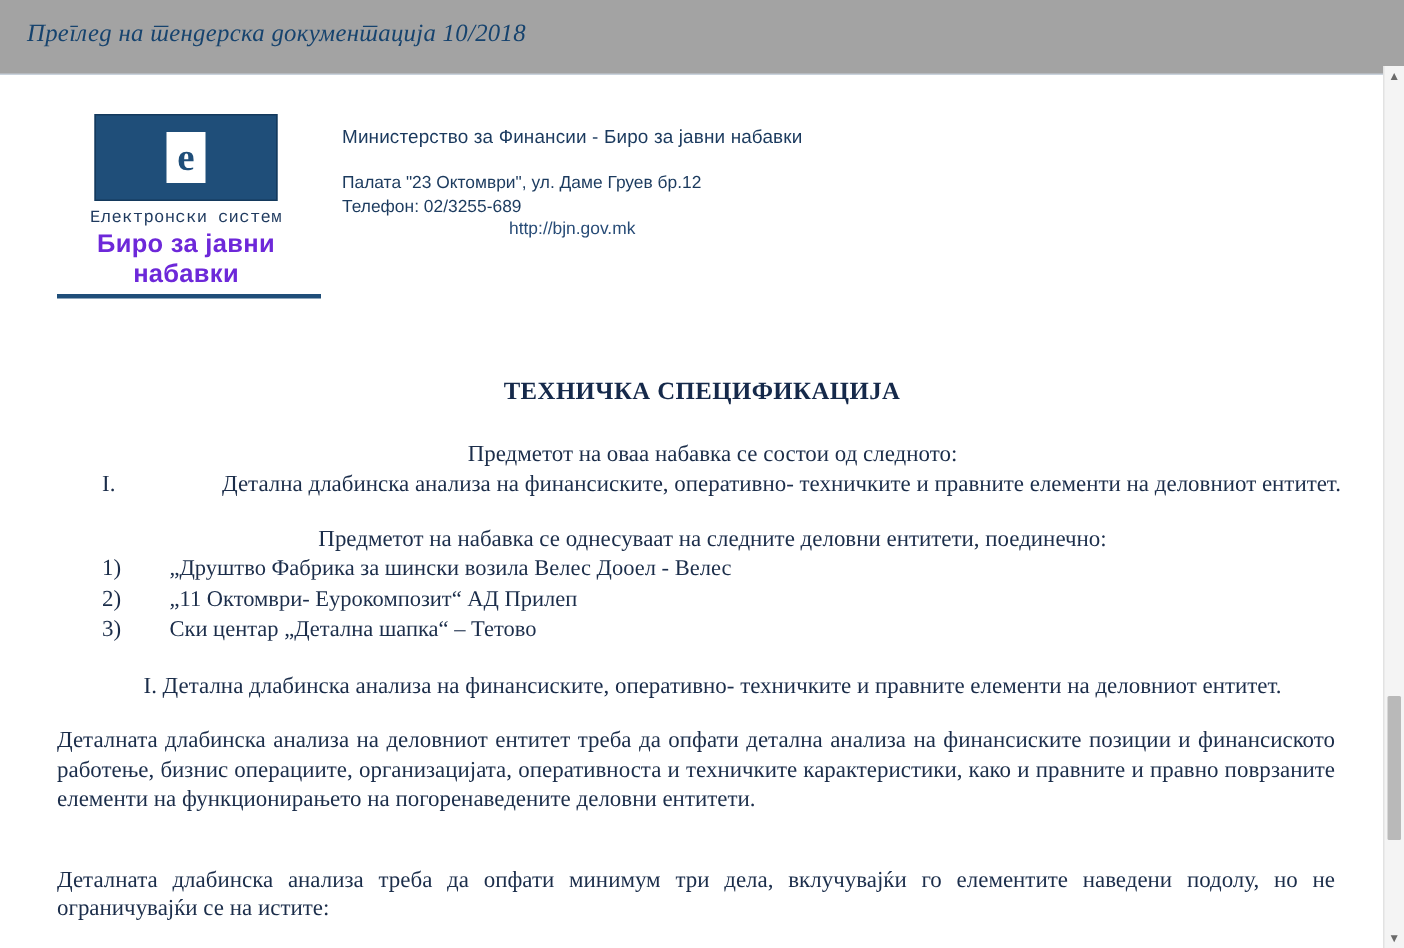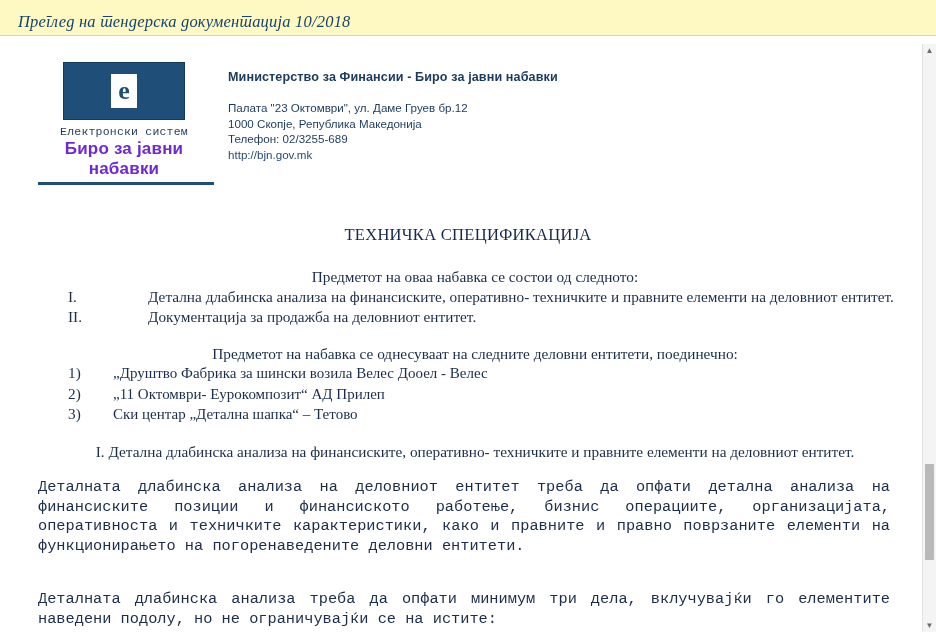--- a/index.html
+++ b/index.html
@@ -10,25 +10,25 @@
   body {
     width: 936px;
     height: 632px;
     font-family: "Liberation Serif", serif;
     overflow: hidden;
     position: relative;
   }
 
   
   .win-header {
-    height: 36px;
+    height: 50px;
     box-sizing: border-box;
     padding: 12px 0 4px 18px;
     border-bottom: 1px solid #c9d2dc;
-    background: #fef9c3;
+    background: #a3a3a3;
   }
   .win-header .title {
     font-family: "Liberation Serif", serif;
     font-style: italic;
     font-size: 16.5px;
     color: #16436e;
     letter-spacing: 0.2px;
   }
 
   
@@ -97,57 +97,57 @@
     margin: 3px auto 0 auto;
   }
 
   .org-block {
     padding-top: 8px;
     font-family: "Liberation Sans", sans-serif;
     color: #1b3a5e;
   }
   .org-title {
     font-size: 12.6px;
-    font-weight: bold;
+    font-weight: normal;
     margin-bottom: 16px;
     letter-spacing: .1px;
   }
   .org-line {
     font-size: 11.6px;
     line-height: 15.5px;
   }
   .org-line.url {
     color: #274b76;
+    text-align: center;
   }
 
   
   .doc-title {
     text-align: center;
     font-family: "Liberation Serif", serif;
     font-size: 16.5px;
-    font-weight: normal;
+    font-weight: bold;
     letter-spacing: .3px;
-    margin: 40px 0 0 0;
+    margin: 52px 0 0 0;
     color: #15294a;
   }
 
   .body-text {
     margin-top: 22px;
     font-size: 15.3px;
     line-height: 19.5px;
     color: #1b2d4a;
   }
   .p {
     margin: 0 0 0 14px;
     text-align: center;
   }
   .p.just {
     text-align: justify;
     margin-right: 22px;
-    font-family: Liberation Mono, monospace;
   }
   .spacer-md { height: 17px; }
 
   
   ul.list, ol.list { list-style: none; margin: 0; padding: 0; }
   .li {
     display: flex;
     margin-left: 44px;
     line-height: 20px;
   }
@@ -216,40 +216,35 @@
         <div class="glyph">е</div>
       </div>
       <div class="logo-sub1">Електронски систем</div>
       <div class="logo-sub2">Биро за јавни набавки</div>
       <div class="logo-rule"></div>
     </div>
 
     <div class="org-block">
       <div class="org-title">Министерство за Финансии - Биро за јавни набавки</div>
       <div class="org-line">Палата "23 Октомври", ул. Даме Груев бр.12</div>
-      <div class="org-line">1000 Скопје, Република Македонија</div>
       <div class="org-line">Телефон: 02/3255-689</div>
       <div class="org-line url">http://bjn.gov.mk</div>
     </div>
   </div>
 
   <div class="doc-title">ТЕХНИЧКА СПЕЦИФИКАЦИЈА</div>
 
   <div class="body-text">
 
     <div class="p">Предметот на оваа набавка се состои од следното:</div>
 
     <ul class="list">
       <li class="li">
         <span class="marker">I.</span>
         <span class="txt">Детална длабинска анализа на финансиските, оперативно- техничките и правните елементи на деловниот ентитет.</span>
-      </li>
-      <li class="li">
-        <span class="marker">II.</span>
-        <span class="txt">Документација за продажба на деловниот ентитет.</span>
       </li>
     </ul>
 
     <div class="spacer-md"></div>
 
     <div class="p">Предметот на набавка се однесуваат на следните деловни ентитети, поединечно:</div>
 
     <ul class="list">
       <li class="li2">
         <span class="marker">1)</span>

